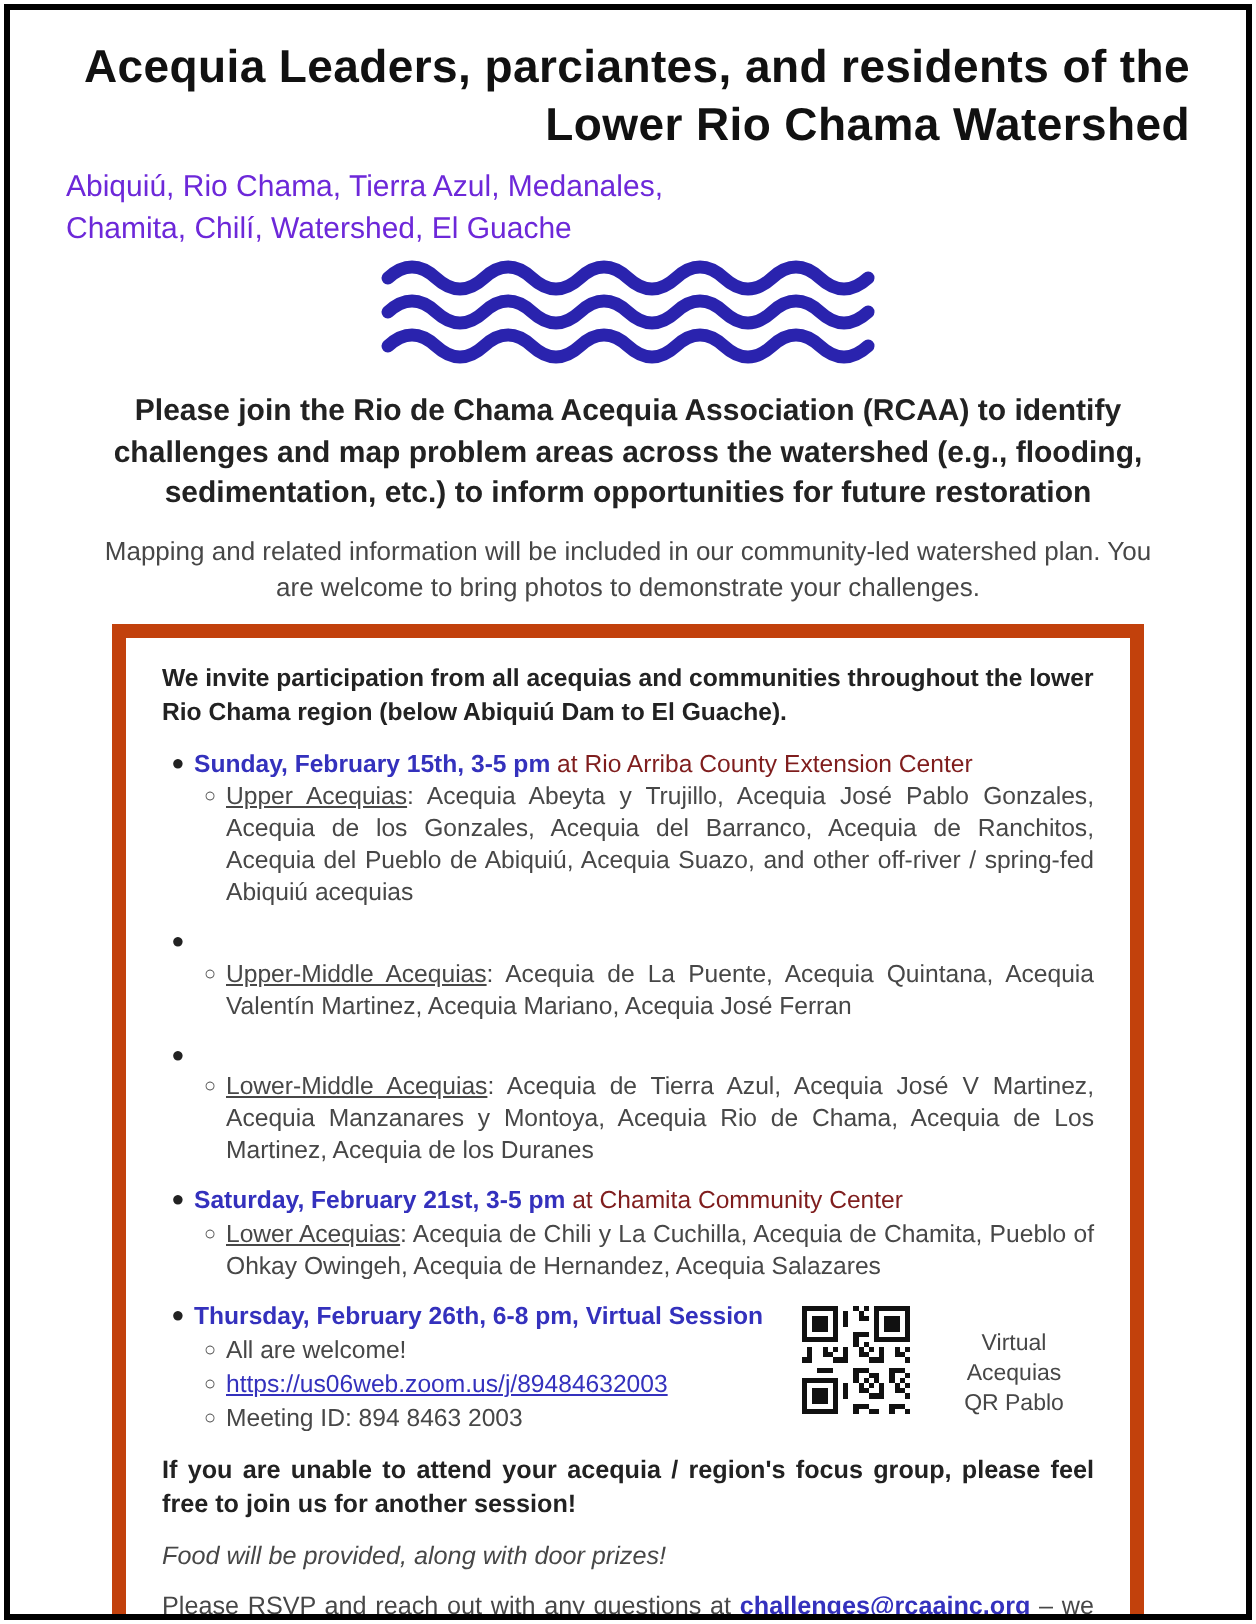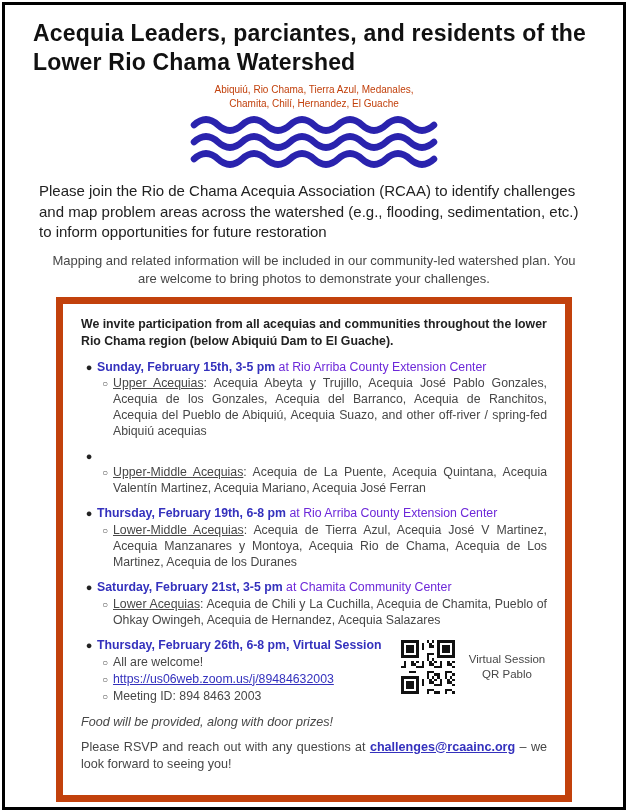--- a/index.html
+++ b/index.html
@@ -11,32 +11,32 @@
     position:relative;
   }
   .frame {
     position:absolute; left:2px; top:2px; right:2px; bottom:2px;
     border:3px solid #000000;
     background:#ffffff;
     padding:14px 28px 10px 28px;
     overflow:hidden;
   }
   .title {
-    text-align:left; color:#111111;
+    text-align:right; color:#111111;
     font-weight:bold; font-size:23px; line-height:1.28;
     letter-spacing:.2px;
   }
   .subtitle {
-    text-align:center; color:#c2410c;
-    font-size:10px; line-height:1.4; margin-top:5px;
+    text-align:left; color:#6d28d9;
+    font-size:15px; line-height:1.4; margin-top:5px;
   }
   .waves { text-align:center; margin:4px 0 2px 0; }
   .waves svg { display:inline-block; }
   .lead-bold {
-    color:#222222; font-weight:normal;
+    text-align:center; color:#222222; font-weight:bold;
     font-size:15px; line-height:1.38; margin:6px 6px 0 6px;
   }
   .lead-regular {
     text-align:center; color:#474747;
     font-size:13px; line-height:1.4; margin:9px 18px 0 18px;
   }
   .invite-box {
     width:516px; margin:9px auto 0 auto;
     border:7px solid #c2410c;
     padding:12px 18px 10px 18px;
@@ -45,21 +45,21 @@
   }
   .box-intro {
     font-weight:bold; color:#222222;
     font-size:12.3px; line-height:1.35;
   }
   .sessions { margin-top:10px; }
   .session { margin-bottom:9px; }
   .s-line { display:flex; font-size:12.3px; line-height:1.3; }
   .s-bullet { width:16px; flex:0 0 16px; text-align:center; color:#222; font-size:11px; }
   .s-date { color:#3431bd; font-weight:bold; white-space:pre-wrap; }
-  .s-loc { color:#6d28d9; white-space:pre-wrap; }
+  .s-loc { color:#7f1d1d; white-space:pre-wrap; }
   .sub { display:flex; font-size:12.3px; line-height:1.3; margin-top:1px; }
   .sub .o { width:16px; flex:0 0 16px; text-align:center; color:#555; font-size:10px; padding-top:1px; }
   .sub-ind { padding-left:16px; }
   .sub-text { flex:1; text-align:justify; color:#474747; }
   .u { text-decoration:underline; }
   .virtual-row { display:flex; }
   .virtual-left { flex:1; }
   .virtual-right { flex:0 0 150px; display:flex; align-items:flex-start; padding-top:2px; }
   .qr { width:54px; height:54px; margin-left:6px; }
   .qr svg { width:54px; height:54px; shape-rendering:crispEdges; }
@@ -87,21 +87,21 @@
 
 <div class="frame">
 
   <div class="title">
     <div>Acequia Leaders, parciantes, and residents of the</div>
     <div>Lower Rio Chama Watershed</div>
   </div>
 
   <div class="subtitle">
     <div>Abiquiú, Rio Chama, Tierra Azul, Medanales,</div>
-    <div>Chamita, Chilí, Hernandez, El Guache</div>
+    <div>Chamita, Chilí, Watershed, El Guache</div>
   </div>
 
   <div class="waves">
     <svg width="248" height="56" viewBox="0 0 248 56" fill="none" stroke="#2a23ae" stroke-width="6.5" stroke-linecap="round">
       <path d="M4 10 Q16 -1 28 10 T52 10 T76 10 T100 10 T124 10 T148 10 T172 10 T196 10 T220 10 T244 10"></path>
       <path d="M4 27 Q16 16 28 27 T52 27 T76 27 T100 27 T124 27 T148 27 T172 27 T196 27 T220 27 T244 27"></path>
       <path d="M4 44 Q16 33 28 44 T52 44 T76 44 T100 44 T124 44 T148 44 T172 44 T196 44 T220 44 T244 44"></path>
     </svg>
   </div>
 
@@ -131,21 +131,20 @@
         </div>
         <div class="sub sub-ind">
           <span class="o">○</span>
           <span class="sub-text"><span class="u">Upper-Middle Acequias</span><span>: Acequia de La Puente, Acequia Quintana, Acequia Valentín Martinez, Acequia Mariano, Acequia José Ferran</span></span>
         </div>
       </div>
 
       <div class="session">
         <div class="s-line">
           <span class="s-bullet">●</span>
-          <span><span class="s-date">Thursday, February 19th, 6-8 pm</span><span class="s-loc"> at Rio Arriba County Extension Center</span></span>
         </div>
         <div class="sub sub-ind">
           <span class="o">○</span>
           <span class="sub-text"><span class="u">Lower-Middle Acequias</span><span>: Acequia de Tierra Azul, Acequia José V Martinez, Acequia Manzanares y Montoya, Acequia Rio de Chama, Acequia de Los Martinez, Acequia de los Duranes</span></span>
         </div>
       </div>
 
       <div class="session">
         <div class="s-line">
           <span class="s-bullet">●</span>
@@ -360,26 +359,27 @@
                 <rect x="4" y="20" width="1" height="1"></rect>
                 <rect x="5" y="20" width="1" height="1"></rect>
                 <rect x="6" y="20" width="1" height="1"></rect>
                 <rect x="10" y="20" width="1" height="1"></rect>
                 <rect x="13" y="20" width="1" height="1"></rect>
                 <rect x="14" y="20" width="1" height="1"></rect>
                 <rect x="17" y="20" width="1" height="1"></rect>
                 <rect x="20" y="20" width="1" height="1"></rect>
               </svg></div>
           <div class="qr-label">
-            <div>Virtual Session</div>
+            <div>Virtual Acequias</div>
             <div>QR Pablo</div>
           </div>
         </div>
       </div>
 
     </div>
 
+    <div class="closing">If you are unable to attend your acequia / region's focus group, please feel free to join us for another session!</div>
     <div class="food">Food will be provided, along with door prizes!</div>
 
     <div class="rsvp"><span>Please RSVP and reach out with any questions at </span><span class="email">challenges@rcaainc.org</span><span> – we look forward to seeing you! </span></div>
 
   </div>
 </div>
 
 </body></html>

